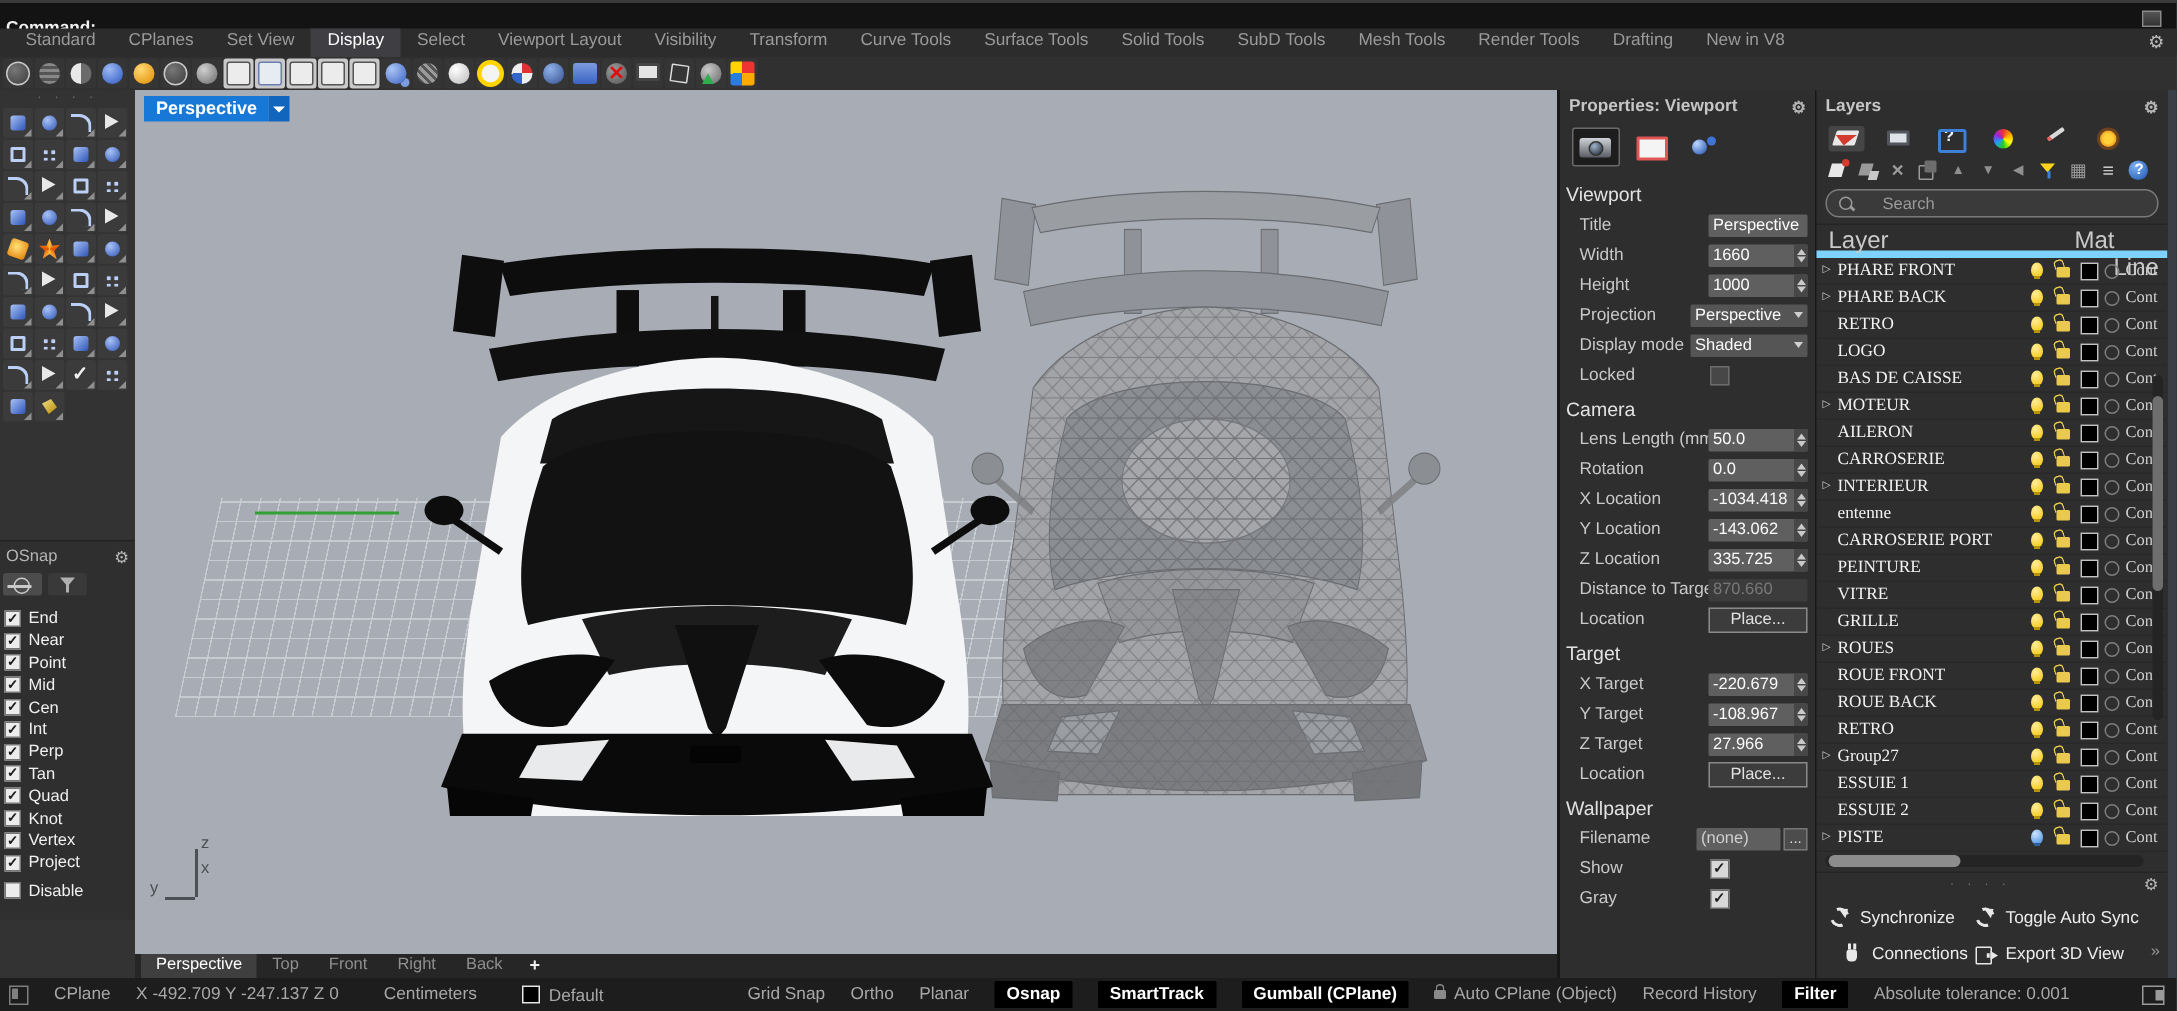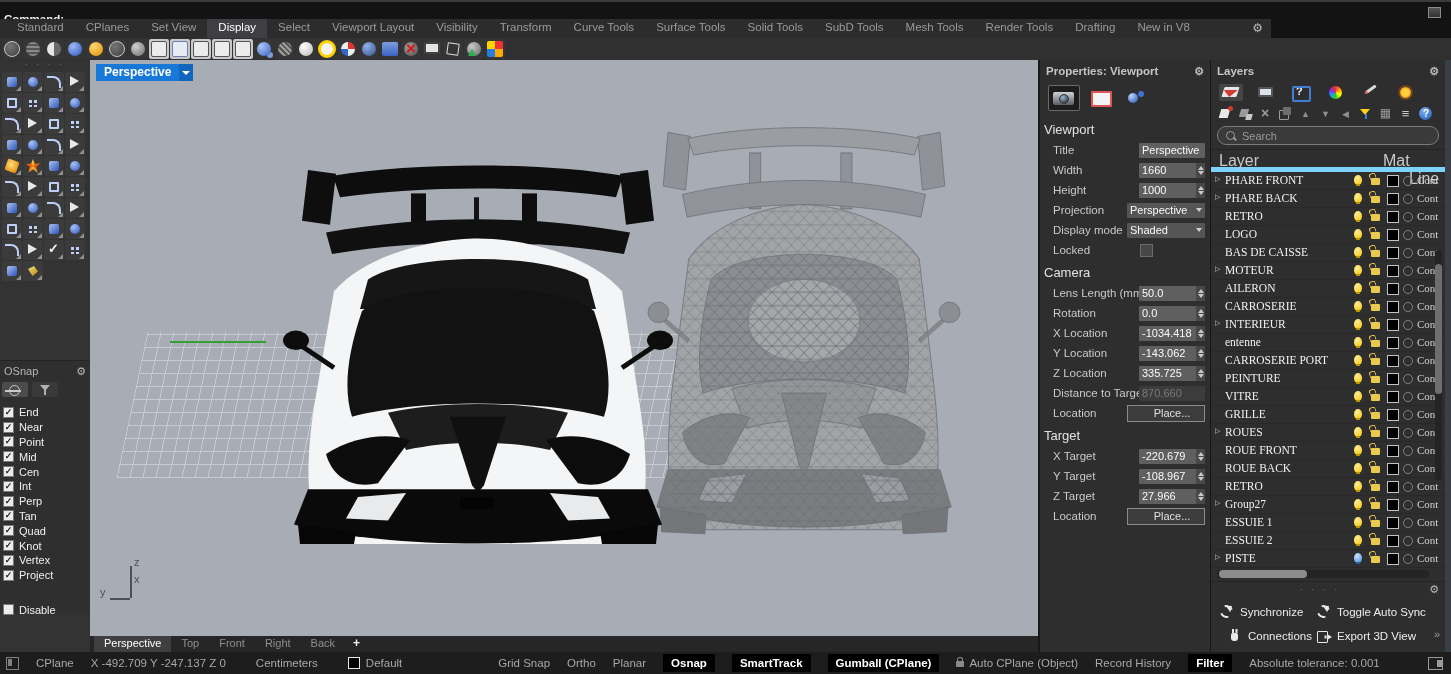--- a/index.html
+++ b/index.html
@@ -6,21 +6,21 @@
   body{width:1451px;height:674px;position:relative;overflow:hidden;
        font-family:"Liberation Sans",sans-serif;font-size:12px;color:#ddd;
        -webkit-font-smoothing:antialiased;}
   .abs{position:absolute;}
   
   #topstrip{left:0;top:0;width:1451px;height:2px;background:#3a3a3a;}
   #cmdbar{left:0;top:2px;width:1451px;height:34px;background:#131313;display:flex;align-items:center;}
   #cmdbar .cmdlabel{color:#f2f2f2;font-weight:bold;font-size:11.5px;padding-left:4px;}
   #cmd-right-icon{position:absolute;right:10px;top:5px;width:11px;height:9px;border:1px solid #8a8a8a;background:linear-gradient(#555,#333);}
   
-  #menubar{left:0;top:19px;width:1271px;height:19px;background:#2c2c2c;display:flex;align-items:stretch;}
+  #menubar{left:0;top:19px;width:1451px;height:19px;background:#2c2c2c;display:flex;align-items:stretch;}
   #menu-tabs{display:flex;align-items:stretch;padding-left:6px;}
   .mtab{padding:2px 11px 3px;color:#9a9a9a;font-size:11.5px;cursor:default;white-space:nowrap;}
   .mtab.active{background:#3f3f43;color:#fff;}
   #menubar .gear{margin-left:auto;margin-right:8px;color:#b9b9b9;font-size:12px;line-height:19px;}
   
   #toolbar{left:0;top:38px;width:1451px;height:22px;background:#303030;border-bottom:1px solid #1e1e1e;}
   #toolbar-icons{display:flex;gap:1px;padding:1px 0 0 2px;}
   .ticon{width:20px;height:20px;border-radius:2px;position:relative;background:#353535;flex:none;}
   .ticon::before{content:"";position:absolute;inset:3px;border-radius:50%;background:radial-gradient(circle at 35% 32%,#9a9a9a,#4c4c4c);}
   .t-wire::before,.t-wire2::before{background:radial-gradient(circle at 35% 32%,#777,#3d3d3d);border:1px solid #c9c9c9;inset:2px;}
@@ -72,21 +72,21 @@
   .ostab{width:26px;height:15px;background:#393939;border-radius:2px;position:relative;}
   .ostab.active{background:#4c4c4c;}
   .ostab.active::before{content:"";position:absolute;left:7px;top:3px;width:9px;height:9px;border:1.5px solid #c9c9c9;border-radius:50%;}
   .ostab.active::after{content:"";position:absolute;left:3px;top:8px;width:16px;height:1.5px;background:#c9c9c9;}
   .ostab.funnel::before{content:"";position:absolute;left:8px;top:3px;border-left:5px solid transparent;border-right:5px solid transparent;border-top:6px solid #b0b0b0;}
   .ostab.funnel::after{content:"";position:absolute;left:12px;top:8px;width:2px;height:5px;background:#b0b0b0;}
   #osnap-list{padding:4px 0 0 3px;}
   .osrow{display:flex;align-items:center;gap:5px;height:14.8px;}
   .oscheck{width:9px;height:9px;background:#ececec;border:1px solid #767676;font:bold 9px/9px "Liberation Sans",sans-serif;color:#1b1b1b;text-align:center;flex:none;}
   .osrow .oslabel{color:#f0f0f0;font-size:11px;}
-  #disable-row{margin-top:20px;}
+  #disable-row{margin-top:4px;}
   
   #viewport{left:90px;top:60px;width:948px;height:576px;background:#a8adb5;overflow:hidden;}
   #vp-label{position:absolute;left:6px;top:4px;display:flex;z-index:5;}
   #vp-label .vtext{background:#1878d8;color:#fff;font-weight:bold;font-size:12px;padding:1px 8px 2px;}
   #vp-label .vdrop{background:#1265bd;width:14px;display:flex;align-items:center;justify-content:center;}
   #vp-label .vdrop::before{content:"";border-left:4px solid transparent;border-right:4px solid transparent;border-top:4px solid #fff;}
   #cgrid{position:absolute;left:42px;top:272px;width:690px;height:146px;transform:skewX(-12deg);opacity:.7;z-index:1;
     background-image:repeating-linear-gradient(0deg,rgba(215,219,226,.9) 0 1px,transparent 1px 13px),
                      repeating-linear-gradient(90deg,rgba(215,219,226,.9) 0 1px,transparent 1px 13px);}
   #yaxis-line{position:absolute;left:80px;top:281px;width:96px;height:2px;background:#33a033;z-index:1;}
@@ -122,21 +122,21 @@
   .pinput{width:66px;height:15px;background:#5f5f5f;color:#fafafa;font-size:11px;border:0;border-radius:1px;padding:0 3px;box-sizing:border-box;display:flex;align-items:center;flex:none;font-family:"Liberation Sans",sans-serif;}
   input.pinput{display:inline-block;line-height:15px;}
   .spin-wrap{position:relative;padding-right:11px;}
   .pval{overflow:hidden;white-space:nowrap;flex:1;}
   .spinner{position:absolute;right:0;top:0;width:9px;height:15px;background:#474747;display:flex;flex-direction:column;align-items:center;justify-content:center;gap:1px;}
   .spinner .up{border-left:3px solid transparent;border-right:3px solid transparent;border-bottom:4px solid #c9c9c9;width:0;height:0;}
   .spinner .dn{border-left:3px solid transparent;border-right:3px solid transparent;border-top:4px solid #c9c9c9;width:0;height:0;}
   .pdrop{width:78px;height:15px;background:#555;color:#fafafa;font-size:11px;border-radius:1px;padding:0 3px;display:flex;align-items:center;flex:none;box-sizing:border-box;}
   .pdrop .caret{margin-left:auto;border-left:3.5px solid transparent;border-right:3.5px solid transparent;border-top:4px solid #cfcfcf;}
   .pinput.disabled{background:#3c3c3c;color:#787878;}
-  .pbtn{width:64px;height:15px;border:1px solid #8a8a8a;background:#3c3c3c;color:#e0e0e0;font-size:11px;text-align:center;line-height:14px;flex:none;padding-left:12px;}
+  .pbtn{width:64px;height:15px;border:1px solid #8a8a8a;background:#3c3c3c;color:#e0e0e0;font-size:11px;text-align:center;line-height:14px;flex:none;}
   .pcheck{width:11px;height:11px;background:#474747;border:1px solid #6b6b6b;flex:none;margin-right:52px;position:relative;}
   .pcheck.checked{background:#d8d8d8;}
   .pcheck.checked::before{content:"✓";position:absolute;left:1px;top:-1px;color:#1d1d1d;font-weight:bold;font-size:10px;}
   .pfile{display:flex;gap:2px;flex:none;}
   .fileval{width:56px;color:#cfcfcf;}
   .pdots{width:16px;height:15px;background:#4c4c4c;border:1px solid #777;color:#ddd;font-size:10px;text-align:center;line-height:13px;box-sizing:border-box;}
   
   #layers{left:1210px;top:60px;width:235px;height:592px;background:#2e2e2e;border-left:1px solid #181818;box-sizing:border-box;}
   #layer-tabs{display:flex;gap:11px;padding:4px 0 2px 8px;}
   .ltab{width:24px;height:17px;border-radius:2px;position:relative;}
@@ -160,21 +160,21 @@
   [data-name="duplicate-layer-icon"]::after{content:"";position:absolute;left:4px;top:0px;width:8px;height:8px;background:#6d6d6d;border-radius:1px;}
   [data-name="move-layer-up-icon"]::before{content:"▲";color:#8f8f8f;font-size:9px;}
   [data-name="move-layer-down-icon"]::before{content:"▼";color:#8f8f8f;font-size:9px;}
   [data-name="move-layer-left-icon"]::before{content:"◀";color:#8f8f8f;font-size:9px;}
   [data-name="filter-layers-icon"]::before{content:"";position:absolute;left:1px;top:2px;border-left:5.5px solid transparent;border-right:5.5px solid transparent;border-top:6px solid #ffd21c;}
   [data-name="filter-layers-icon"]::after{content:"";position:absolute;left:5.5px;top:7px;width:2px;height:5px;background:#3f7fd6;}
   [data-name="layer-grid-icon"]::before{content:"▦";color:#9a9a9a;font-size:12px;}
   [data-name="layer-list-icon"]::before{content:"≡";color:#c9c9c9;font-size:13px;font-weight:bold;}
   [data-name="layer-help-icon"]::before{content:"?";position:absolute;left:4px;top:0;color:#fff;font-weight:bold;font-size:10px;z-index:1;}
   [data-name="layer-help-icon"]::after{content:"";position:absolute;left:0;top:0;width:13px;height:13px;border-radius:50%;background:radial-gradient(circle at 35% 30%,#7db0f0,#1c55b0);}
-  #layer-search{margin:3px 6px 4px;height:17px;background:#3a3a3a;border:1px solid #7a7a7a;border-radius:9px;display:flex;align-items:center;padding:0 8px;gap:5px;}
+  #layer-search{margin:3px 6px 4px;height:17px;background:#3a3a3a;border:1px solid #7a7a7a;border-radius:9px;display:flex;align-items:center;padding:0 8px;gap:18px;}
   #search-glass{width:7px;height:7px;border:1.5px solid #9a9a9a;border-radius:50%;position:relative;flex:none;}
   #search-glass::after{content:"";position:absolute;left:6px;top:6px;width:4px;height:1.5px;background:#9a9a9a;transform:rotate(45deg);}
   #layer-search input{background:transparent;border:0;outline:none;color:#ddd;font-size:11px;width:100%;font-family:"Liberation Sans",sans-serif;}
   #layer-search input::placeholder{color:#9a9a9a;}
   #layer-colhdr{position:relative;height:17px;border-top:1px solid #242424;border-bottom:5px solid #7dd3fc;color:#c9c9c9;font-size:16px;}
   #layer-colhdr .c-layer{position:absolute;left:8px;top:2px;}
   #layer-colhdr .c-mat{position:absolute;left:172px;top:2px;}
   #layer-colhdr .c-line{position:absolute;left:198px;top:20px;}
   #layer-rows{position:relative;font-family:Liberation Serif, serif;}
   .lrow{position:relative;height:17px;border-bottom:1px solid #282828;}
@@ -631,20 +631,38 @@
               <i class="up"></i>
               <i class="dn"></i>
             </span>
           </div>
         </div>
         <div class="prow" data-name="prop-row-location">
           <span class="plab" data-name="location-label">Location</span>
           <div class="pbtn" data-name="location-button">Place...</div>
         </div>
       </div>
+      <div class="psec">
+        <div class="psec-h" data-name="section-header-wallpaper">Wallpaper</div>
+        <div class="prow" data-name="prop-row-filename">
+          <span class="plab" data-name="filename-label">Filename</span>
+          <div class="pfile" data-name="filename-field">
+            <div class="pinput fileval">(none)</div>
+            <div class="pdots" data-name="wallpaper-browse-button">...</div>
+          </div>
+        </div>
+        <div class="prow" data-name="prop-row-show">
+          <span class="plab" data-name="show-label">Show</span>
+          <div class="pcheck checked" data-name="show-checkbox"></div>
+        </div>
+        <div class="prow" data-name="prop-row-gray">
+          <span class="plab" data-name="gray-label">Gray</span>
+          <div class="pcheck checked" data-name="gray-checkbox"></div>
+        </div>
+      </div>
     </div>
 </div>
 
 <div class="abs" id="layers" data-name="layers-panel">
   <div class="panel-head">
     <span class="panel-title" data-name="layers-panel-title">Layers</span>
     <span class="gearsm" data-name="layers-gear-icon">⚙</span>
   </div>
   <div id="layer-tabs" data-name="layers-tab-icons">
       <div class="ltab active" data-name="layers-tab-icon"></div>

